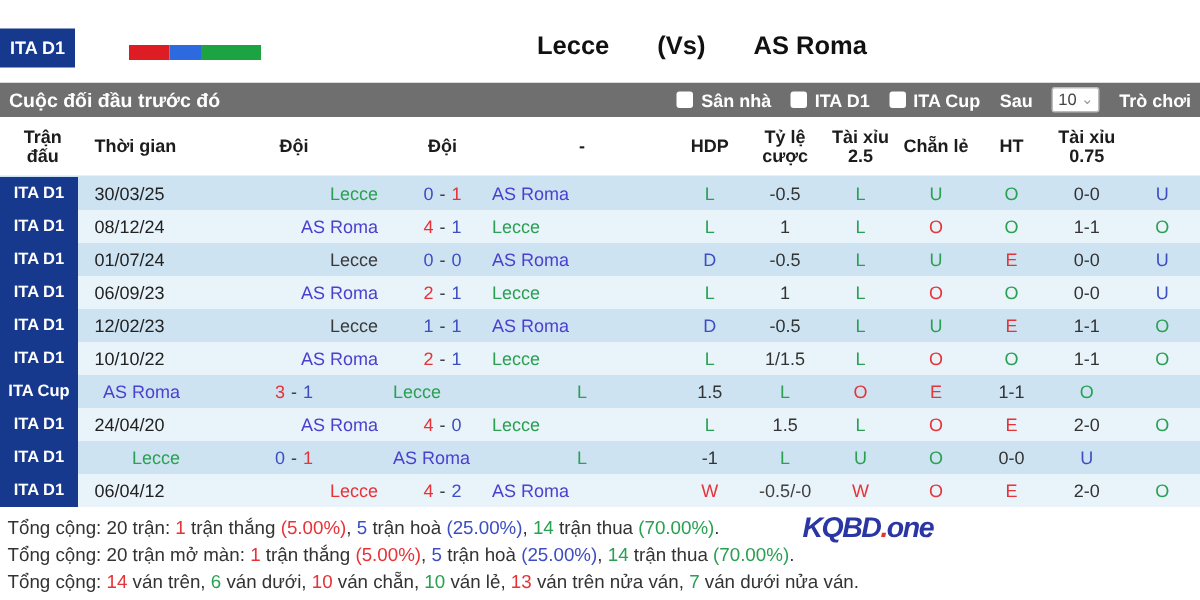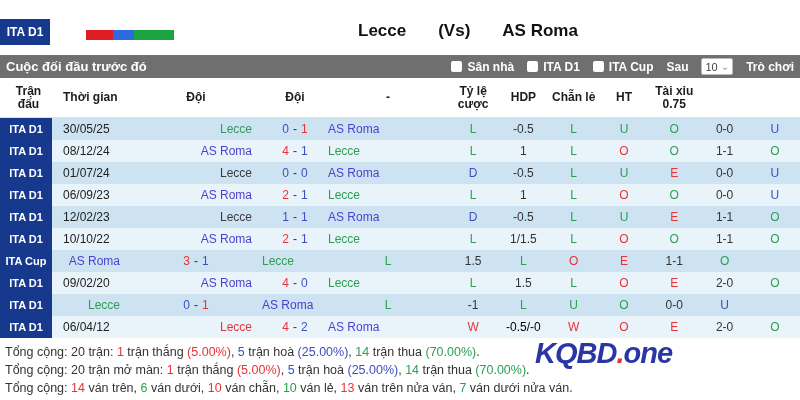--- a/index.html
+++ b/index.html
@@ -49,21 +49,21 @@
   .cell { display:flex; align-items:center; justify-content:center; }
   .cell.league { background:var(--navy); color:#fff; font-weight:bold; font-size:11px; }
   .cell.date   { justify-content:flex-start; padding-left:11px; }
   .cell.home   { justify-content:flex-end; padding-right:10px; }
   .cell.away   { justify-content:flex-start; }
   .cell.score  { gap:4px; }
 
   
   .footer { position:relative; padding:5px 0 0 5px; font-size:12.5px;
             line-height:18px; color:#333; white-space:nowrap; }
-  .logo { position:absolute; left:535px; top:6px; font-size:29px; font-weight:bold;
+  .logo { position:absolute; left:535px; top:6px; font-size:19px; font-weight:bold;
           font-style:italic; color:#2936a3; letter-spacing:-1px; }
   .logo .dot { color:#e03a2f; }
 </style>
 </head>
 <body>
 
 <div class="page">
 
   <div class="top">
     <div class="badge">ITA D1</div>
@@ -104,31 +104,32 @@
       <span>Trò chơi</span>
     </div>
   </div>
 
   <div class="grid thead" id="thead">
       <div class="th">Trận đấu</div>
       <div class="th">Thời gian</div>
       <div class="th">Đội</div>
       <div class="th">Đội</div>
       <div class="th">-</div>
+      <div class="th">HDP</div>
       <div class="th">Tỷ lệ cược</div>
-      <div class="th">HDP</div>
+      <div class="th">Tài xỉu 2.5</div>
       <div class="th">Chẵn lẻ</div>
       <div class="th">HT</div>
       <div class="th">Tài xỉu 0.75</div>
     </div>
 
   <div id="tbody">
       <div class="grid row odd">
         <div class="cell league">ITA D1</div>
-        <div class="cell date">30/05/25</div>
+        <div class="cell date">30/03/25</div>
         <div class="cell home" style="color: rgb(42, 160, 82);">Lecce</div>
         <div class="cell score">
           <span style="color: rgb(61, 78, 194);">0</span>
           <span style="color: rgb(51, 51, 51);">-</span>
           <span style="color: rgb(230, 51, 56);">1</span>
         </div>
         <div class="cell away" style="color: rgb(75, 63, 207);">AS Roma</div>
         <div class="cell" style="color: rgb(42, 160, 82);">L</div>
         <div class="cell" style="color: rgb(51, 51, 51);">-0.5</div>
         <div class="cell" style="color: rgb(42, 160, 82);">L</div>
@@ -239,21 +240,21 @@
         <div class="cell" style="color: rgb(42, 160, 82);">L</div>
         <div class="cell" style="color: rgb(51, 51, 51);">1.5</div>
         <div class="cell" style="color: rgb(42, 160, 82);">L</div>
         <div class="cell" style="color: rgb(230, 51, 56);">O</div>
         <div class="cell" style="color: rgb(230, 51, 56);">E</div>
         <div class="cell" style="color: rgb(51, 51, 51);">1-1</div>
         <div class="cell" style="color: rgb(42, 160, 82);">O</div>
       </div>
       <div class="grid row even">
         <div class="cell league">ITA D1</div>
-        <div class="cell date">09/02/20</div>
+        <div class="cell date">24/04/20</div>
         <div class="cell home" style="color: rgb(75, 63, 207);">AS Roma</div>
         <div class="cell score">
           <span style="color: rgb(230, 51, 56);">4</span>
           <span style="color: rgb(51, 51, 51);">-</span>
           <span style="color: rgb(61, 78, 194);">0</span>
         </div>
         <div class="cell away" style="color: rgb(42, 160, 82);">Lecce</div>
         <div class="cell" style="color: rgb(42, 160, 82);">L</div>
         <div class="cell" style="color: rgb(51, 51, 51);">1.5</div>
         <div class="cell" style="color: rgb(42, 160, 82);">L</div>
@@ -283,21 +284,21 @@
         <div class="cell league">ITA D1</div>
         <div class="cell date">06/04/12</div>
         <div class="cell home" style="color: rgb(230, 51, 56);">Lecce</div>
         <div class="cell score">
           <span style="color: rgb(230, 51, 56);">4</span>
           <span style="color: rgb(51, 51, 51);">-</span>
           <span style="color: rgb(61, 78, 194);">2</span>
         </div>
         <div class="cell away" style="color: rgb(75, 63, 207);">AS Roma</div>
         <div class="cell" style="color: rgb(230, 51, 56);">W</div>
-        <div class="cell" style="color: #000000;">-0.5/-0</div>
+        <div class="cell" style="color: #404040;">-0.5/-0</div>
         <div class="cell" style="color: rgb(230, 51, 56);">W</div>
         <div class="cell" style="color: rgb(230, 51, 56);">O</div>
         <div class="cell" style="color: rgb(230, 51, 56);">E</div>
         <div class="cell" style="color: rgb(51, 51, 51);">2-0</div>
         <div class="cell" style="color: rgb(42, 160, 82);">O</div>
       </div>
     </div>
 
   <div class="footer">
     <div id="summary-lines">

